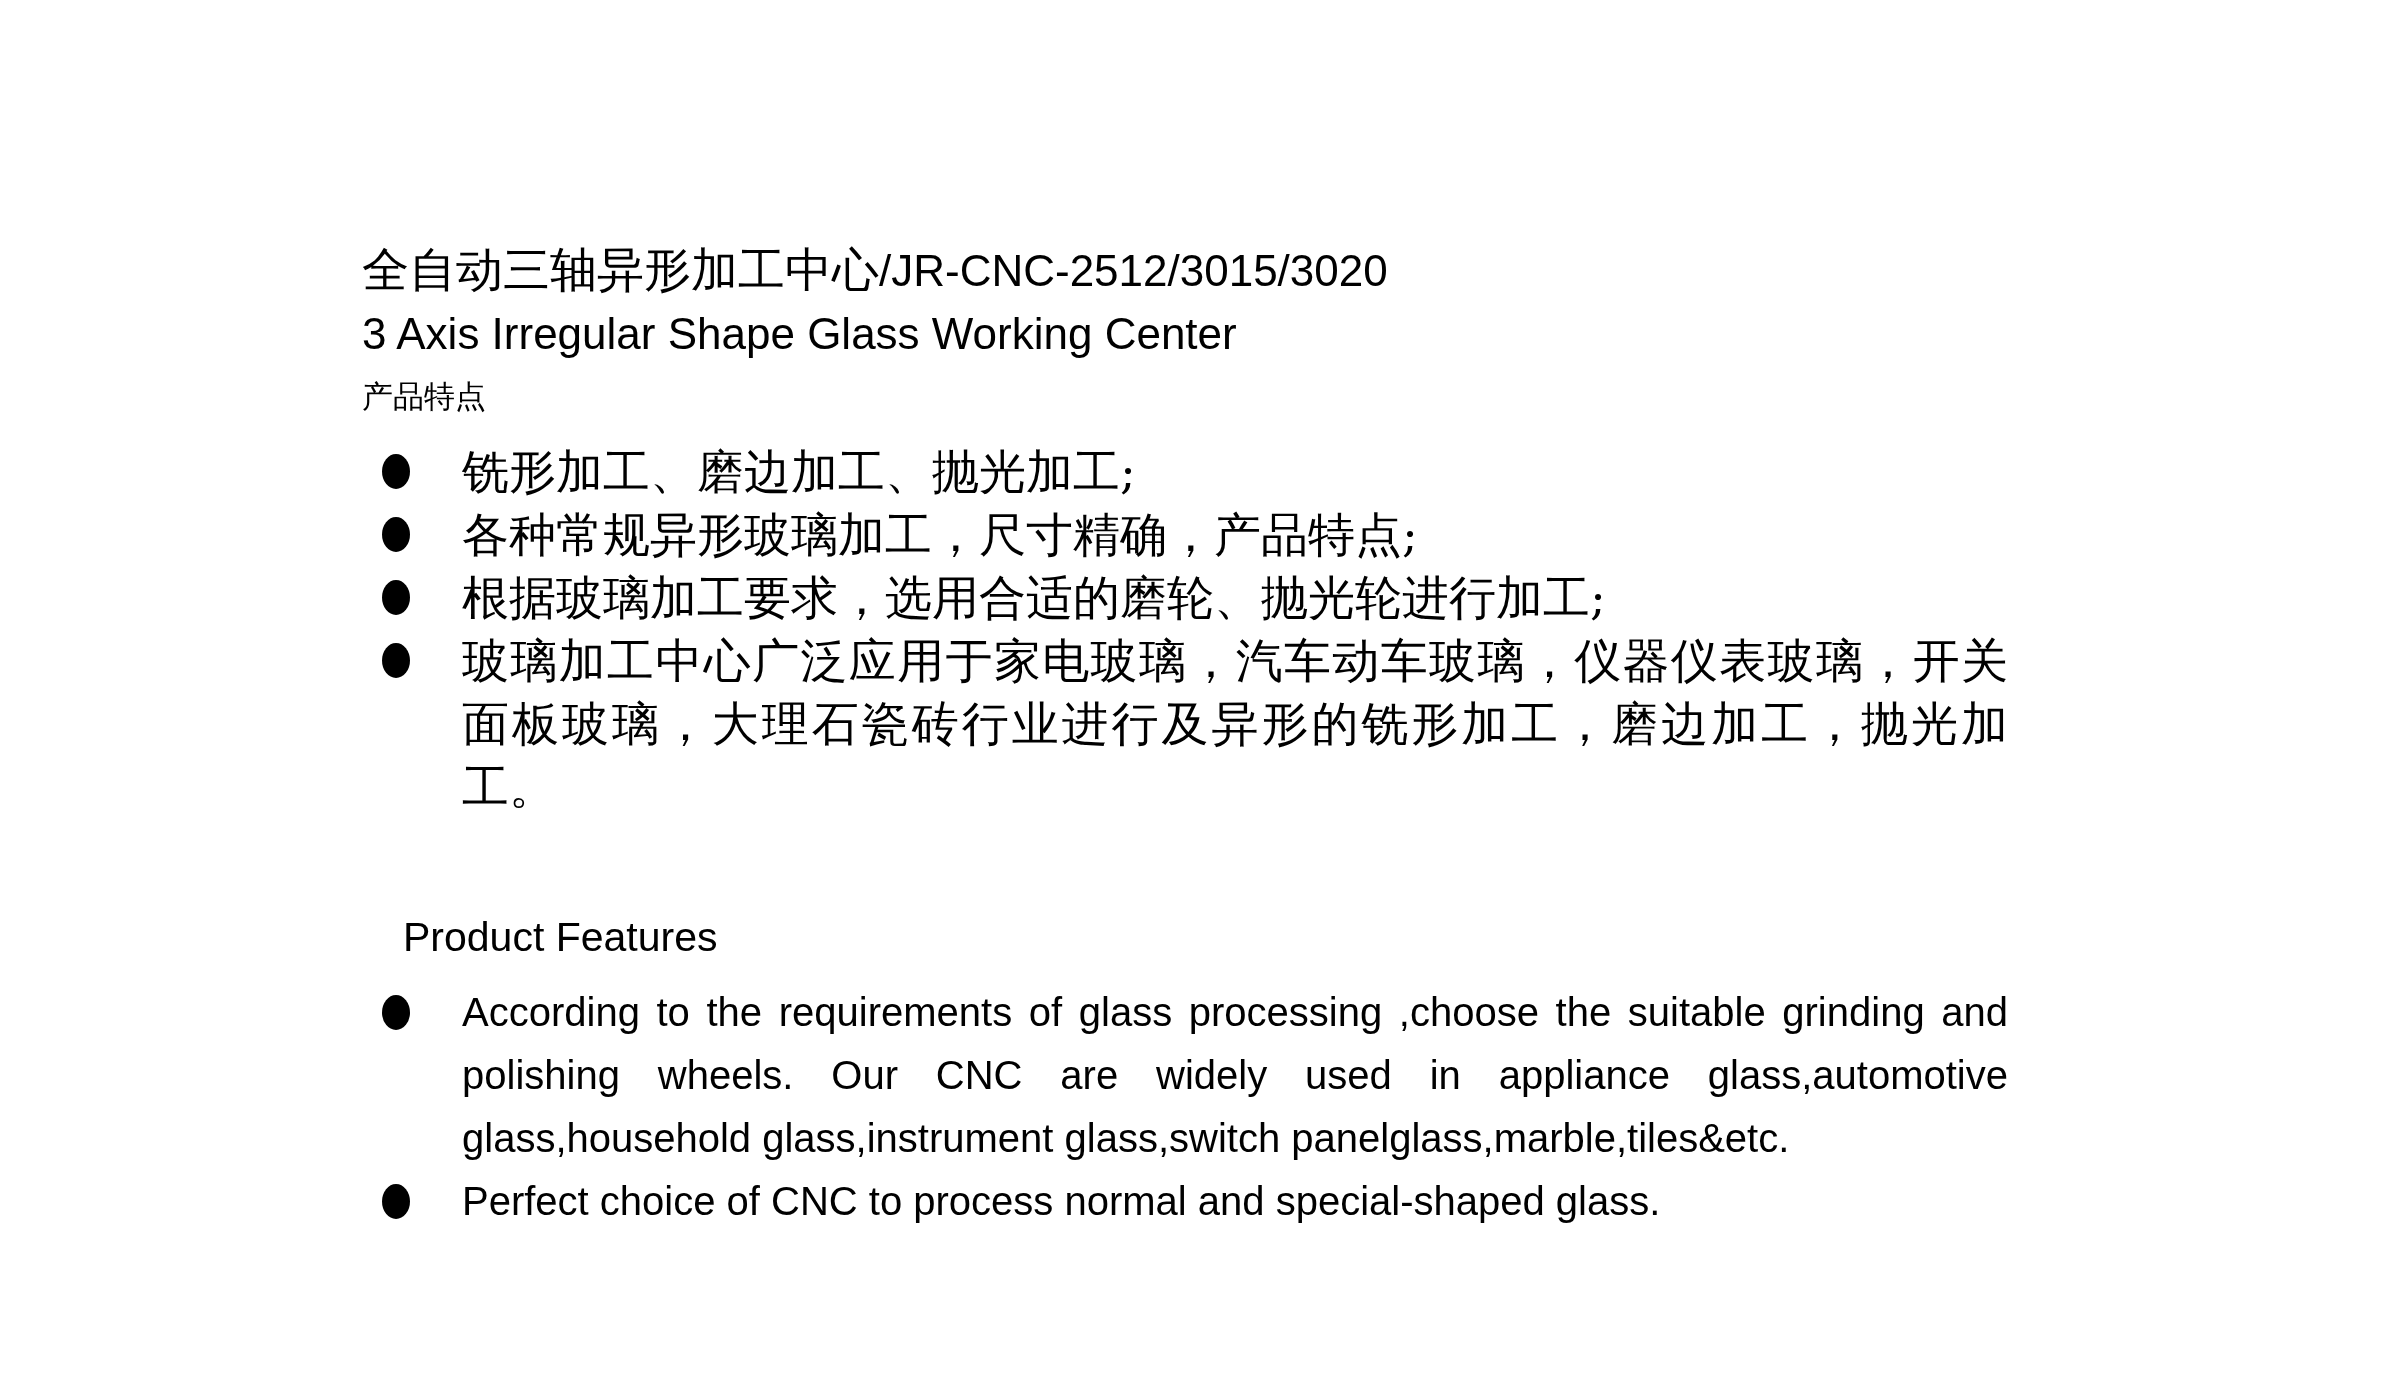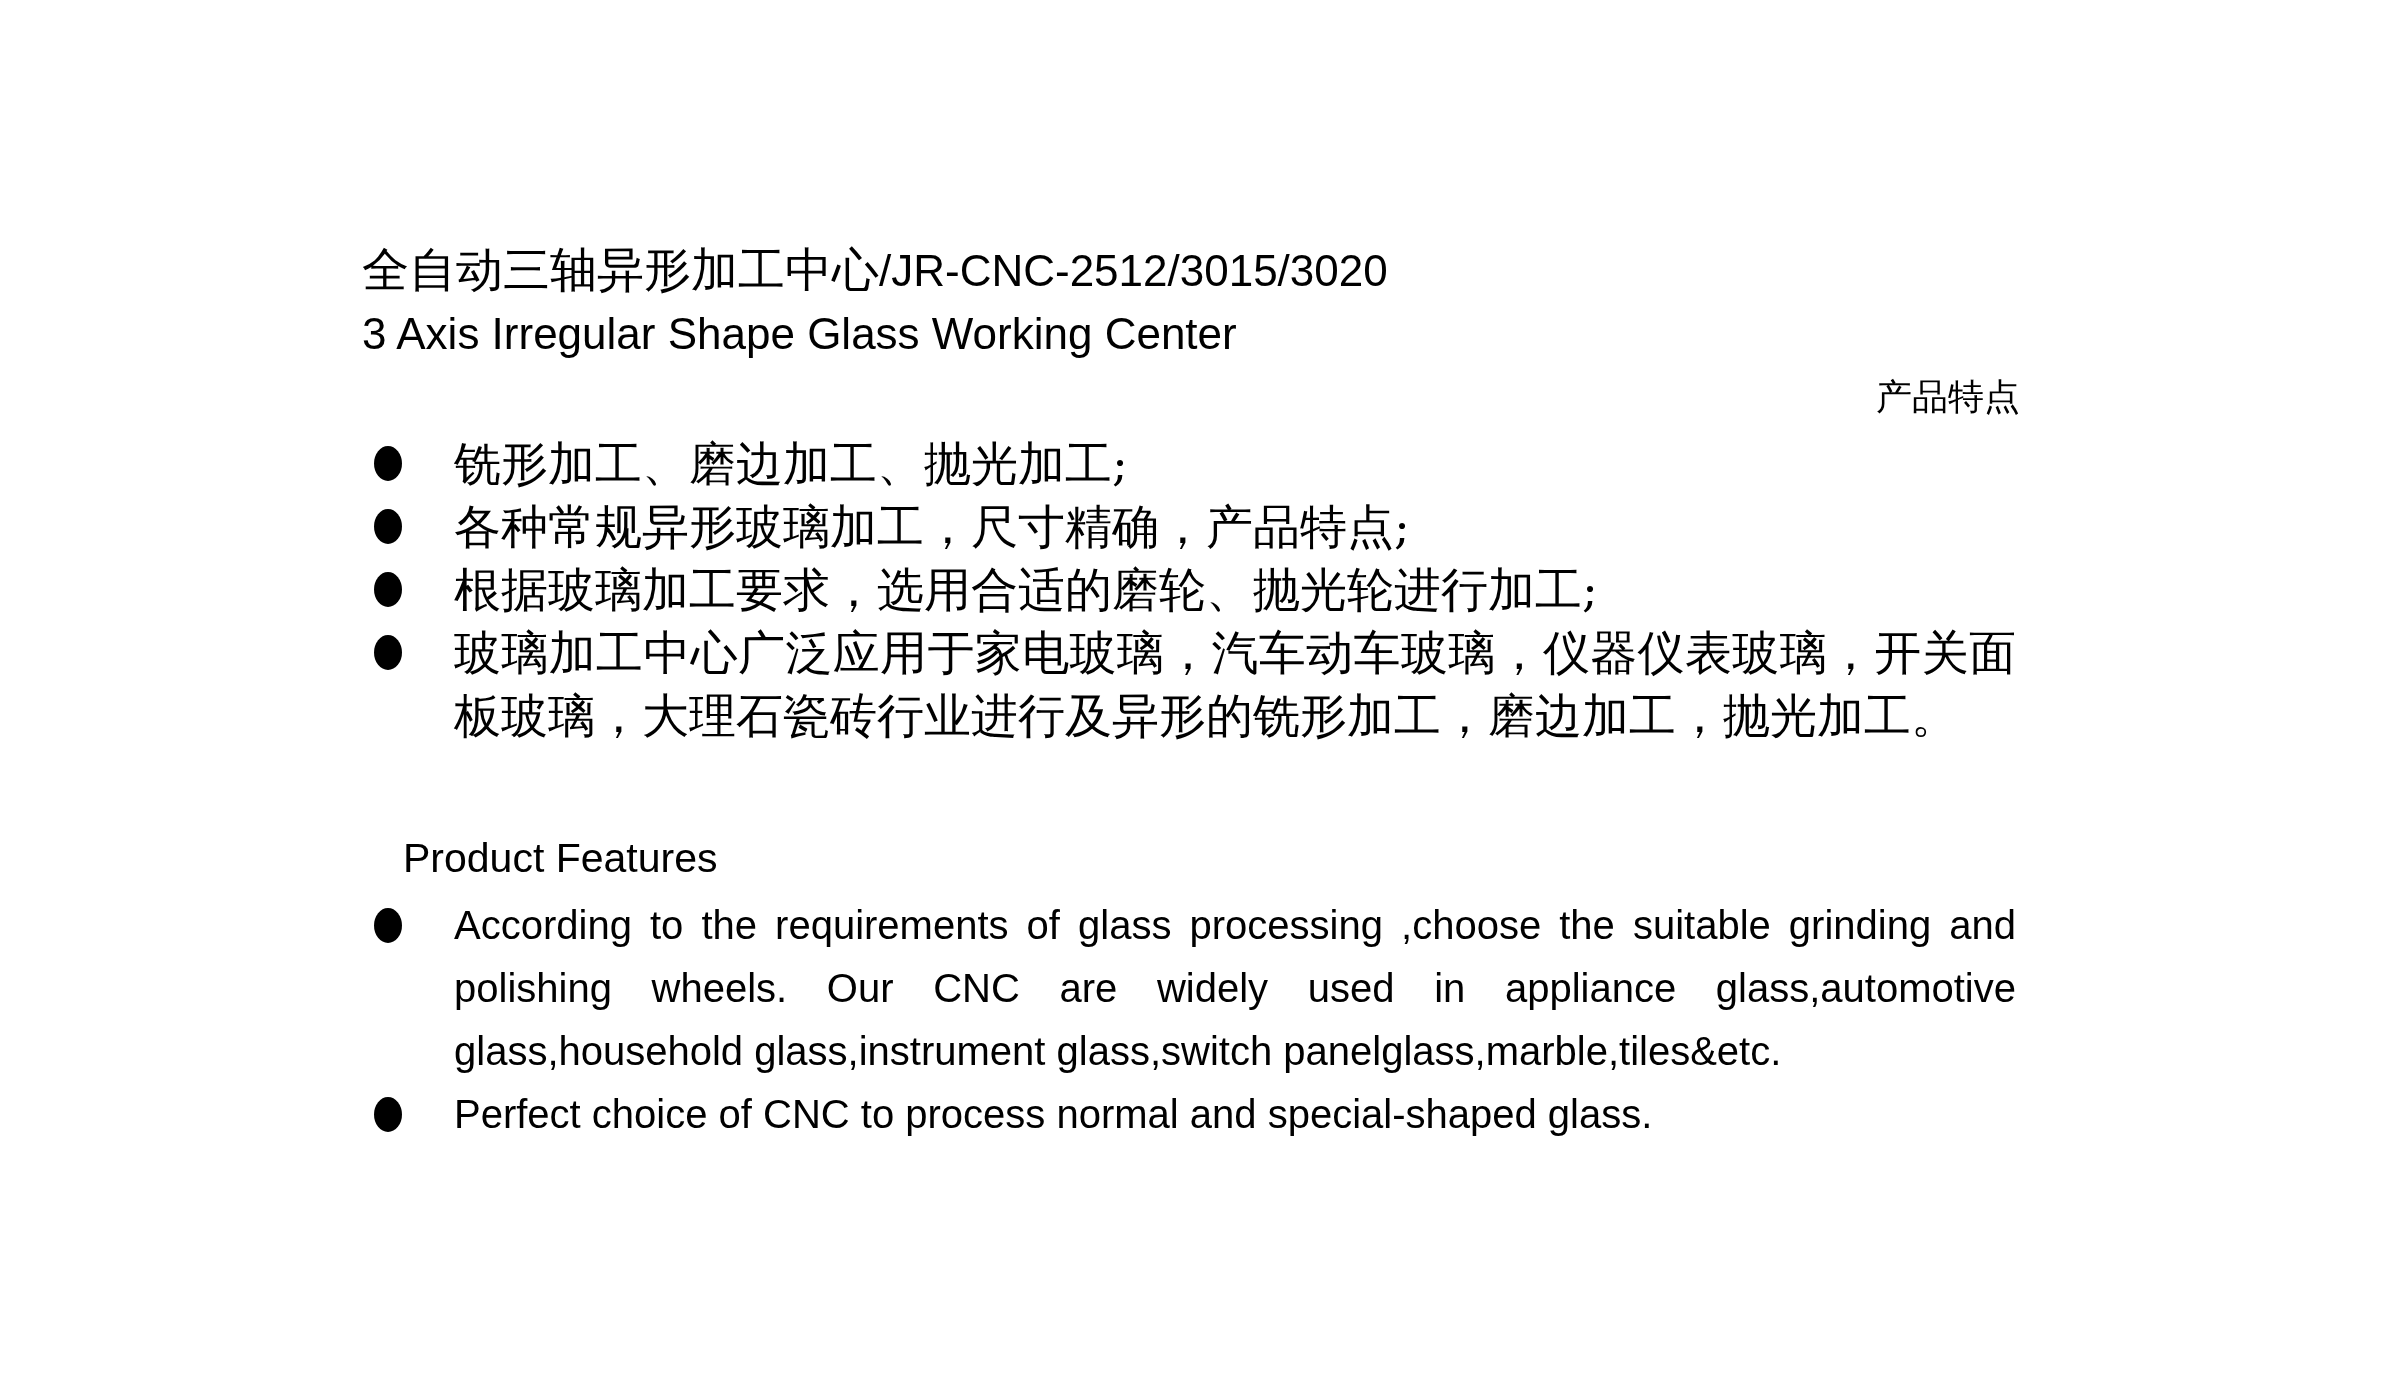--- a/index.html
+++ b/index.html
@@ -23,26 +23,26 @@
   }
   .line { margin: 0; padding: 0; font-weight: normal; }
 
   .zh-font { font-family: "DejaVu Serif", serif; }
 
   .title-line { font-size: 47px; line-height: 63px; white-space: nowrap; }
   .title-model { font-family: "Liberation Sans", sans-serif; font-size: 44px; }
 
   .en-subtitle { font-size: 44px; line-height: 63px; }
 
-  .zh-heading { font-size: 36px; line-height: 63px; text-align: right; }
+  .zh-heading { font-size: 31px; line-height: 63px; }
   .en-heading { font-size: 41px; line-height: 63px; margin-left: 41px; }
 
   ul.features {
     list-style: none;
-    margin: 4px;
+    margin: 12px;
     padding: 0;
   }
   ul.features li {
     position: relative;
     padding-left: 88px;
   }
   .zh-item {
     font-size: 47px;
     line-height: 63px;
     text-align: justify;

